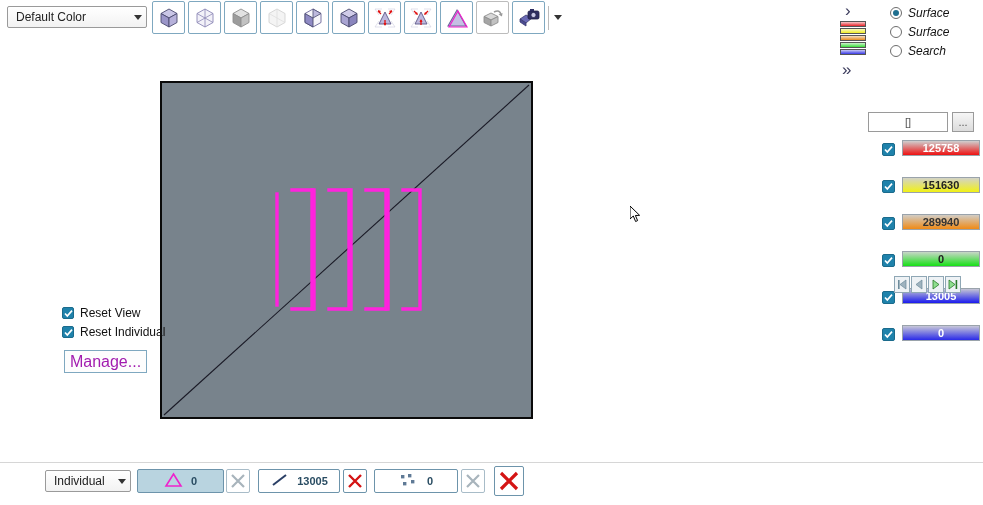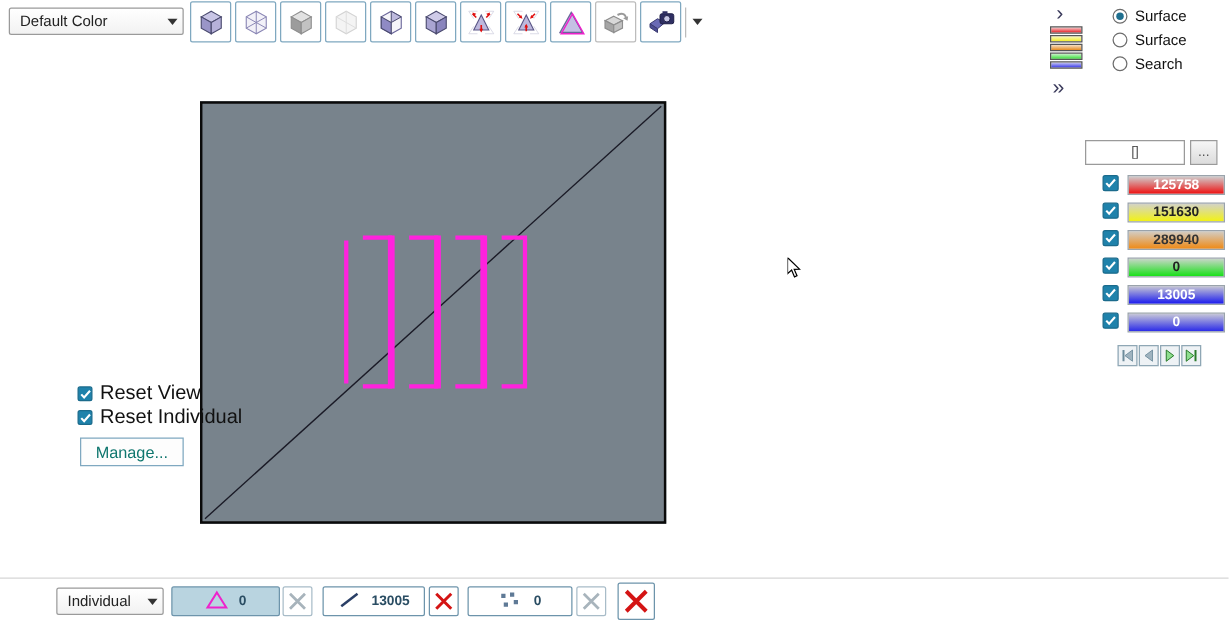--- a/index.html
+++ b/index.html
@@ -79,21 +79,21 @@
   .chev-icon { position: absolute; color: #3b3b5c; font-size: 17px; line-height: 1; }
   #chev-single { left: 25px; top: 2px; }
   #chev-double { left: 22px; top: 61px; }
 
   #colorbar-icon { position: absolute; left: 20px; top: 21px; width: 26px; }
   .cb-row { height: 6px; margin-bottom: 1px; border: 1px solid #555; }
 
   .radio-row {
     position: absolute; left: 70px;
     display: flex; align-items: center; gap: 6px;
-    font-size: 12px; color: #111;
+    font-size: 12px; color: #111; font-style: italic;
   }
   .radio {
     width: 12px; height: 12px; border-radius: 50%;
     border: 1px solid #6d6d6d; background: #fff;
     display: flex; align-items: center; justify-content: center;
   }
   .radio.checked::after {
     content: ""; width: 6px; height: 6px; border-radius: 50%;
     background: #1f6f8f;
   }
@@ -110,21 +110,21 @@
   }
   #filter-ellipsis-btn {
     width: 22px; height: 20px;
     border: 1px solid #9a9a9a;
     background: linear-gradient(#f6f6f6, #dcdcdc);
     display: flex; align-items: center; justify-content: center;
     font-size: 11px; color: #555; line-height: 8px;
   }
 
   #value-list { position: absolute; left: 62px; top: 140px; }
-  .value-row { display: flex; align-items: flex-start; gap: 7px; margin-bottom: 6px; }
+  .value-row { display: flex; align-items: flex-end; gap: 7px; margin-bottom: 21px; }
   .vcheck {
     width: 13px; height: 13px; border-radius: 2px;
     border: 1px solid #1b6b8c; background: #1f82ab;
     display: flex; align-items: center; justify-content: center;
   }
   .vcheck svg { display: block; }
   .vswatch {
     width: 78px; height: 16px;
     border: 1px solid #9aa3ab;
     display: flex; align-items: center; justify-content: center;
@@ -134,35 +134,35 @@
   #nav-buttons { position: absolute; left: 894px; top: 276px; display: flex; gap: 1px; }
   .nav-btn {
     width: 16px; height: 17px;
     border: 1px solid #8fa7b5; background: #eef2f5;
     display: flex; align-items: center; justify-content: center;
   }
 
   .check-row {
     position: absolute; left: 62px;
     display: flex; align-items: center; gap: 6px;
-    font-size: 16px; color: #111;
+    font-size: 12px; color: #111;
   }
   .cbox {
     width: 12px; height: 12px; border-radius: 2px;
     border: 1px solid #1b6b8c; background: #1f82ab;
     display: flex; align-items: center; justify-content: center;
   }
 
   #manage-button {
     position: absolute; left: 64px; top: 350px;
     width: 83px; height: 23px;
     border: 1px solid #7fa8c0; background: #fdfdfd;
     border-radius: 0;
     display: flex; align-items: center; justify-content: center;
-    font-size: 13px; color: #0f766e;
+    font-size: 16px; color: #a21caf;
   }
 
   
   #bottom-toolbar {
     position: absolute; left: 0; top: 462px;
     width: 983px; height: 43px;
     border-top: 1px solid #d6d6d6;
     display: flex; align-items: center;
   }
   #individual-combo { position: absolute; left: 45px; top: 470px; width: 86px; }

